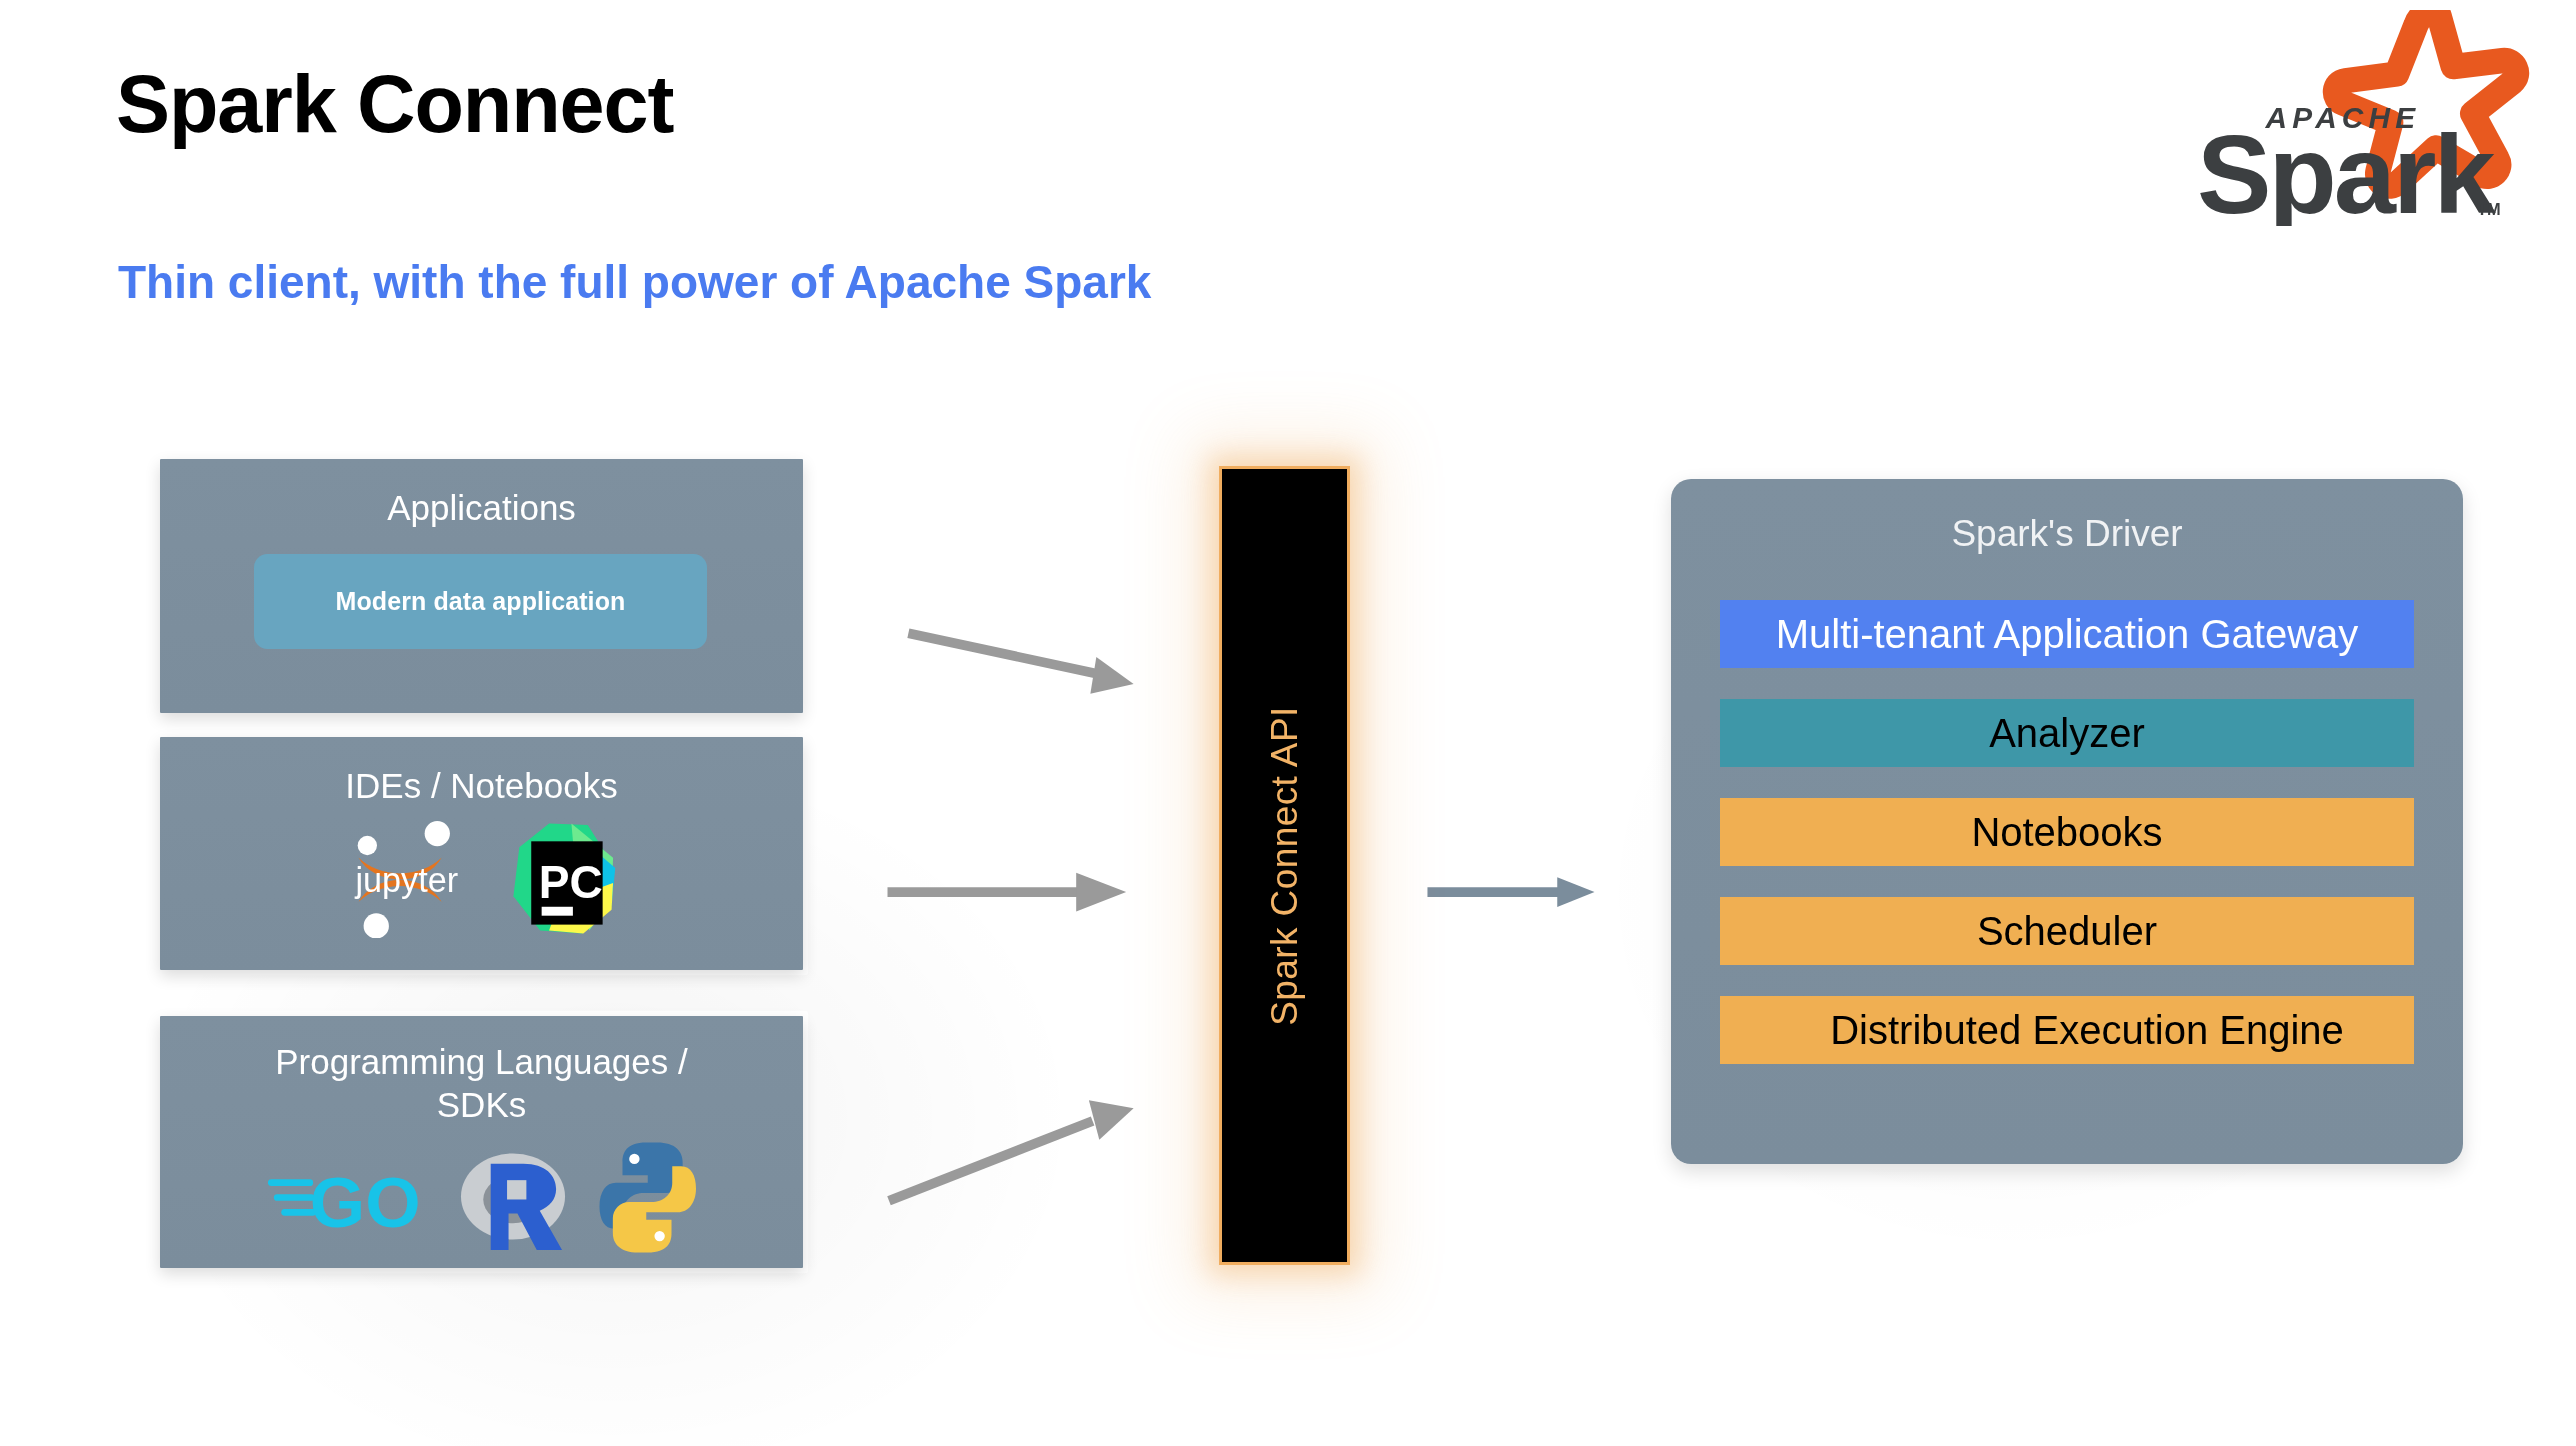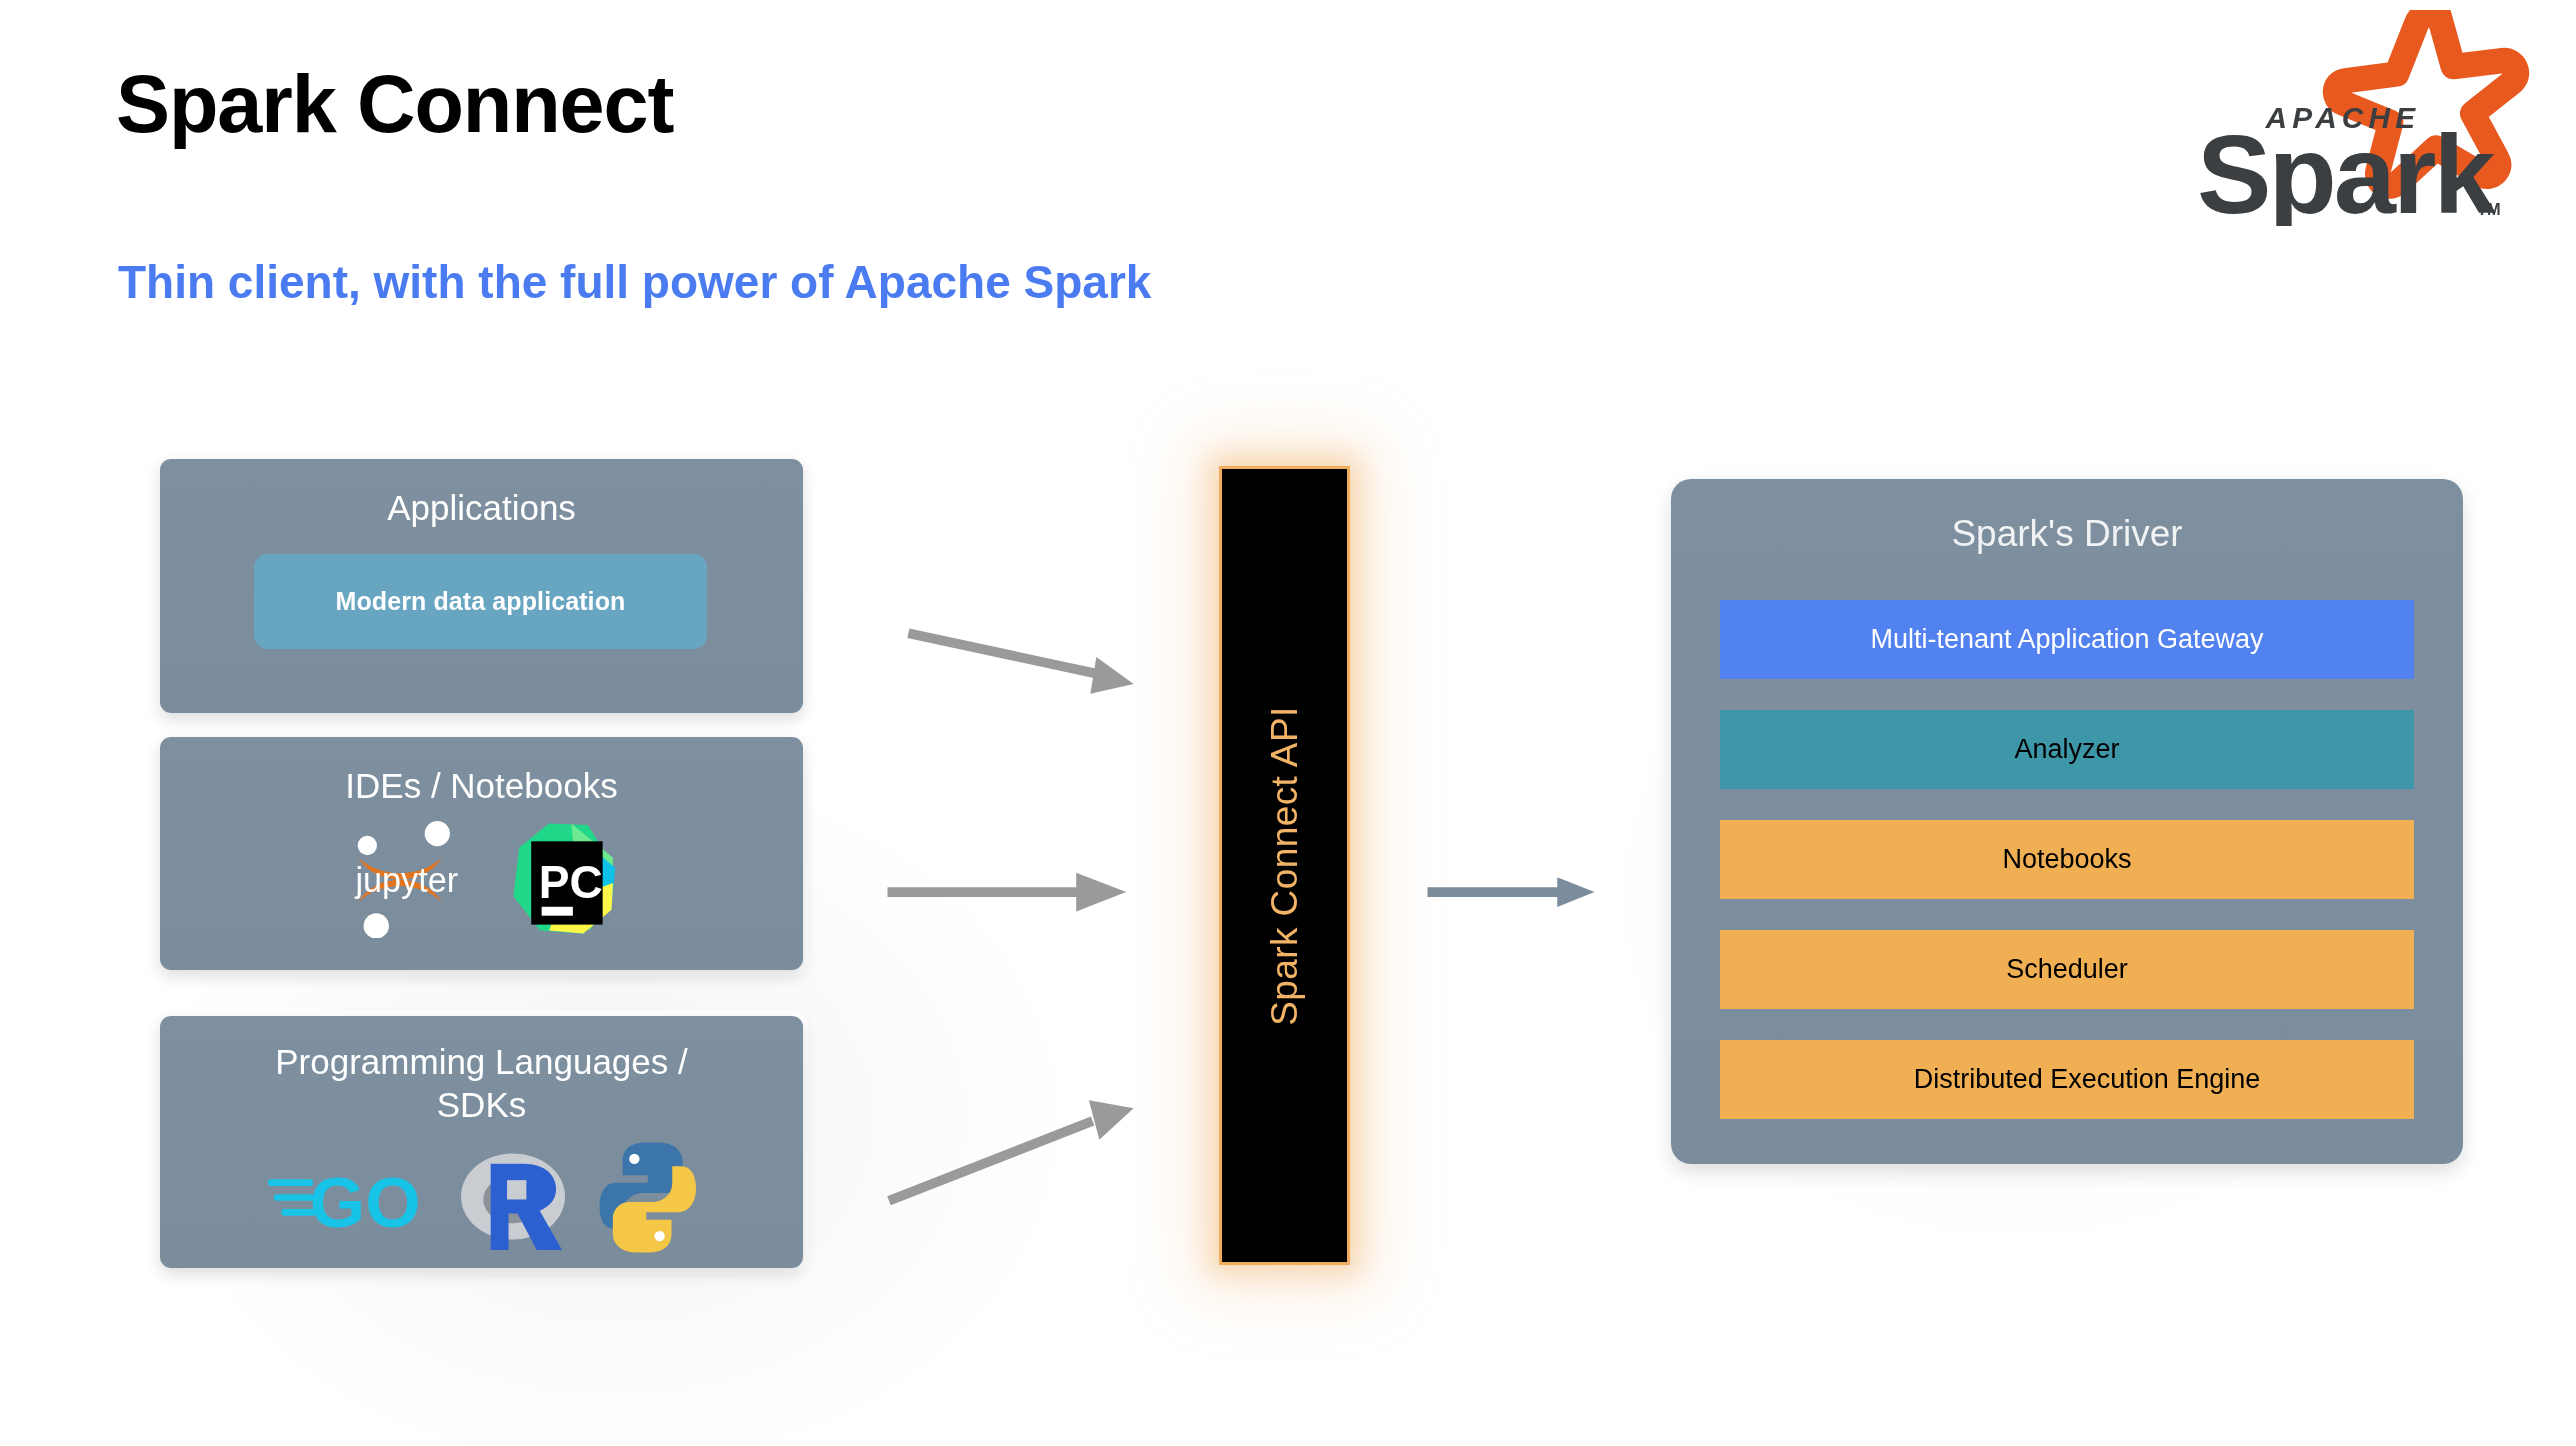--- a/index.html
+++ b/index.html
@@ -42,21 +42,21 @@
     right: 36px; top: 10.4px;
     width: 388px; height: 216px;
   }
 
   
   .client-box {
     position: absolute;
     left: 160px;
     width: 643px;
     background: linear-gradient(180deg, #7e909f 0%, #7b8d9c 100%);
-    border-radius: 11px;
+    border-radius: 1px;
     box-shadow: 0 6px 16.4px rgba(0,0,0,0.14), 0 0 0 5.2px #ffffff;
     color: #ffffff;
   }
   #box-applications { top: 459px;  height: 254px; }
   #box-ides         { top: 737px;  height: 233px; }
   #box-languages    { top: 1016px; height: 252px; }
 
   .box-title {
     text-align: center;
     font-size: 35px;
@@ -129,26 +129,26 @@
     font-size: 37px;
     color: #f0f2f4;
     font-weight: 400;
   }
   .driver-stack {
     position: absolute;
     left: 49px; right: 49px;
     top: 121px;
   }
   .driver-bar {
-    height: 79px;
+    height: 68px;
     margin-bottom: 31px;
     display: flex;
     align-items: center;
     justify-content: center;
-    font-size: 27px;
+    font-size: 40px;
     white-space: nowrap;
   }
   .driver-bar:last-child { margin-bottom: 5px; padding-left: 40px; }
   .bar-gateway  { background: #5281f0; color: #ffffff; }
   .bar-analyzer { background: #3e97a8; color: #000000; }
   .bar-orange   { background: #f0af52; color: #000000; }
 
   
   #arrows { position: absolute; left: 0; top: 0; width: 2576px; height: 1447px; pointer-events: none; }
 

